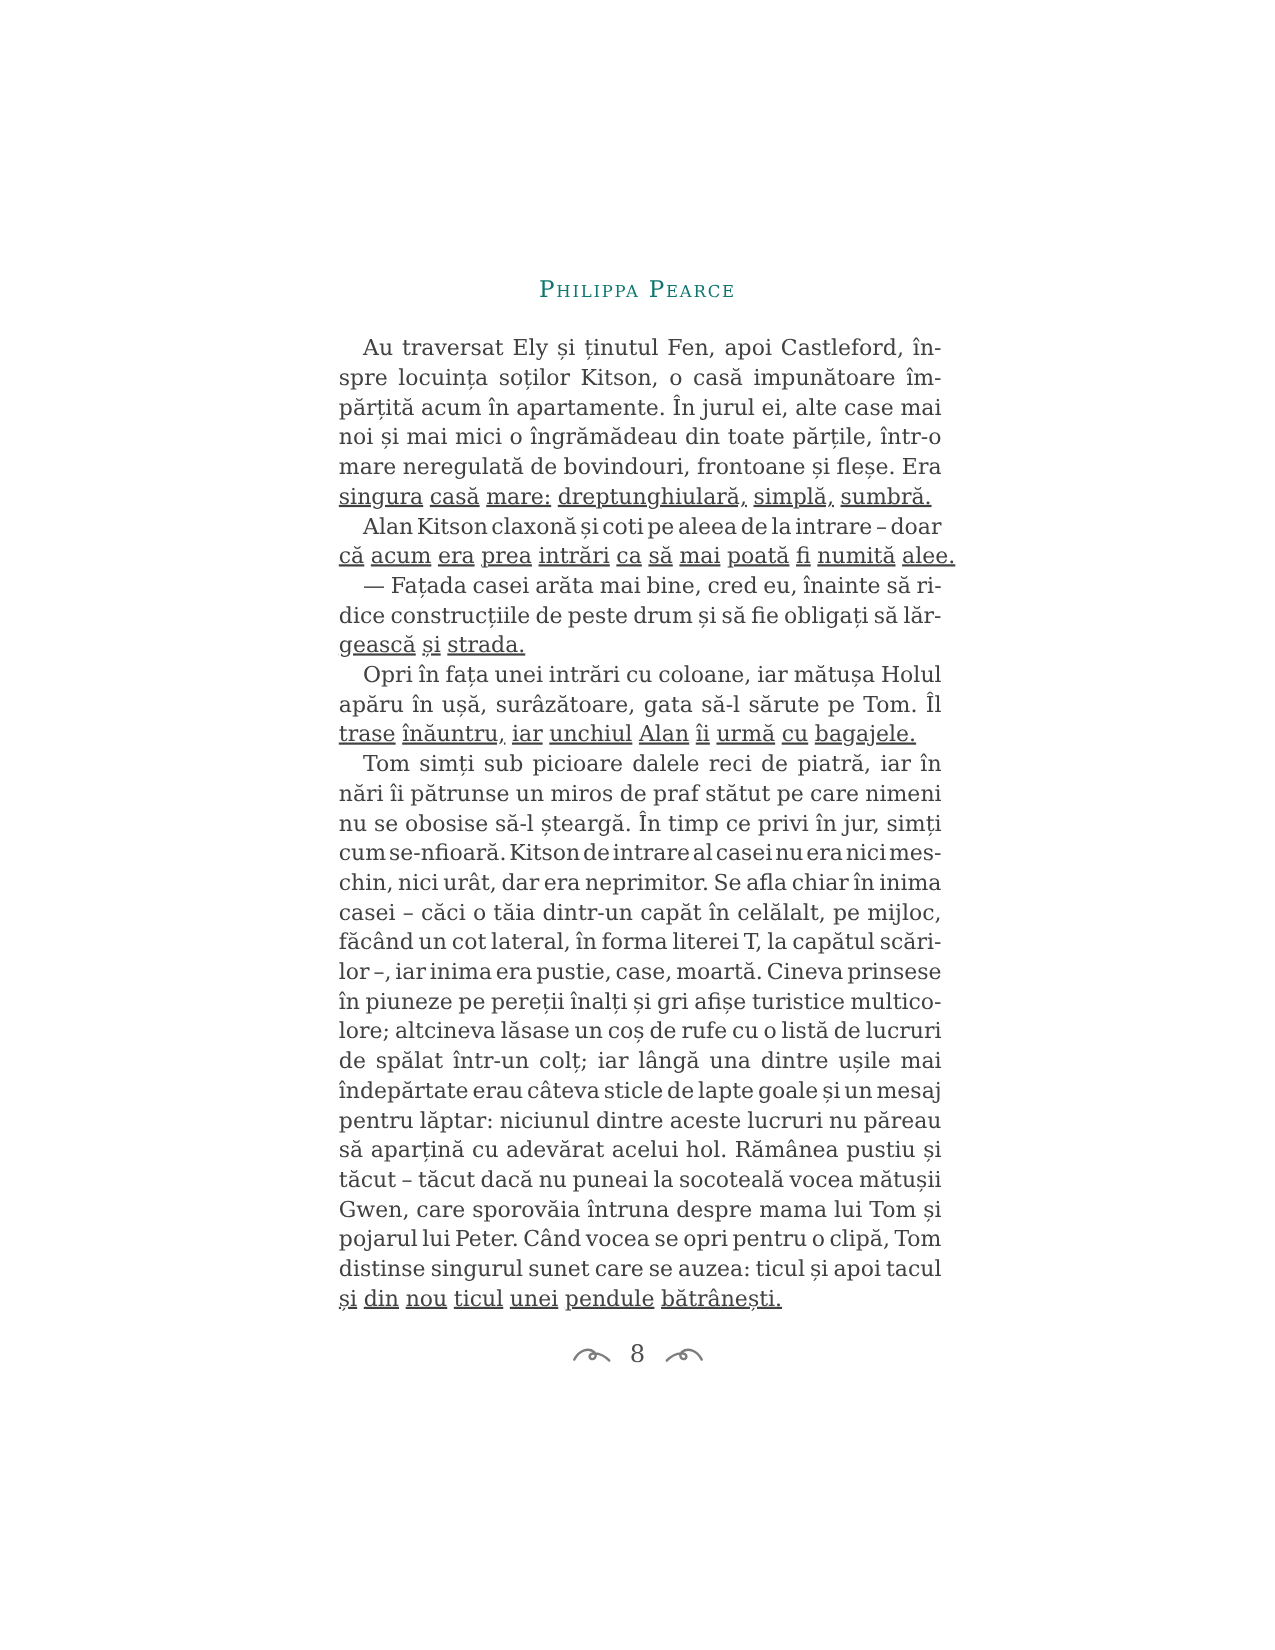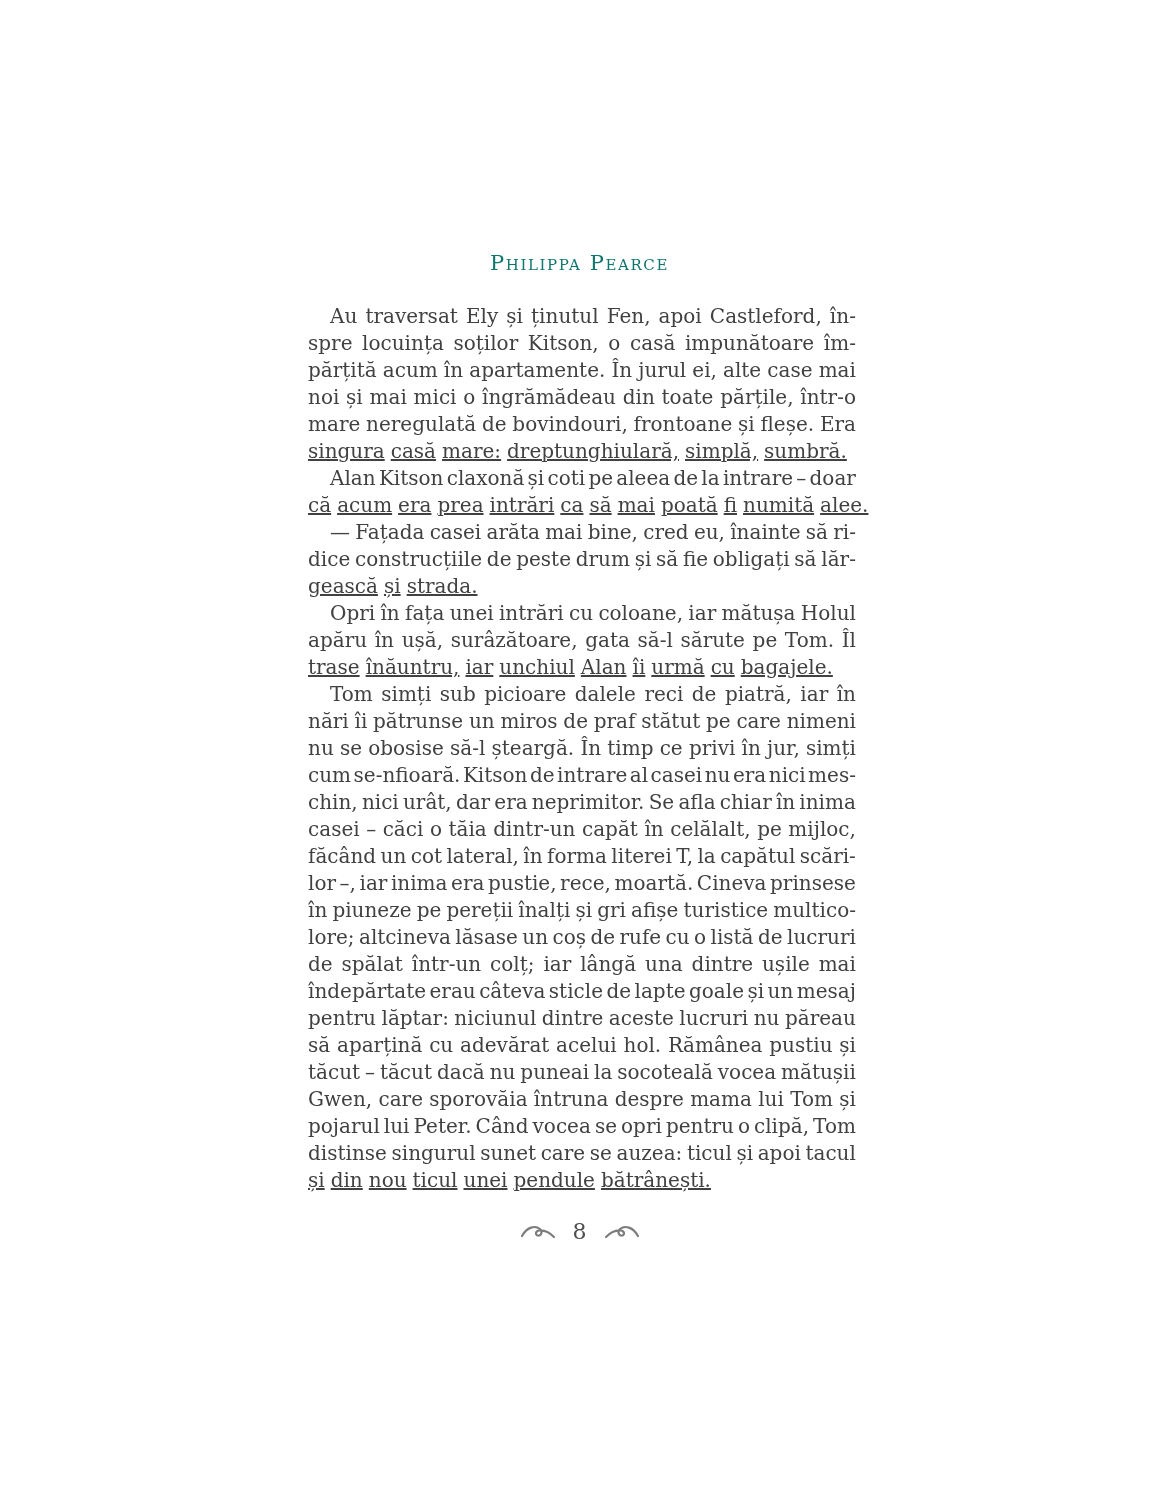--- a/index.html
+++ b/index.html
@@ -325,21 +325,21 @@
           <span>capătul</span>
           <span>scări-</span>
         </div>
         <div class="line">
           <span>lor</span>
           <span>–,</span>
           <span>iar</span>
           <span>inima</span>
           <span>era</span>
           <span>pustie,</span>
-          <span>rece,</span>
+          <span>case,</span>
           <span>moartă.</span>
           <span>Cineva</span>
           <span>prinsese</span>
         </div>
         <div class="line">
           <span>în</span>
           <span>piuneze</span>
           <span>pe</span>
           <span>pereții</span>
           <span>înalți</span>

